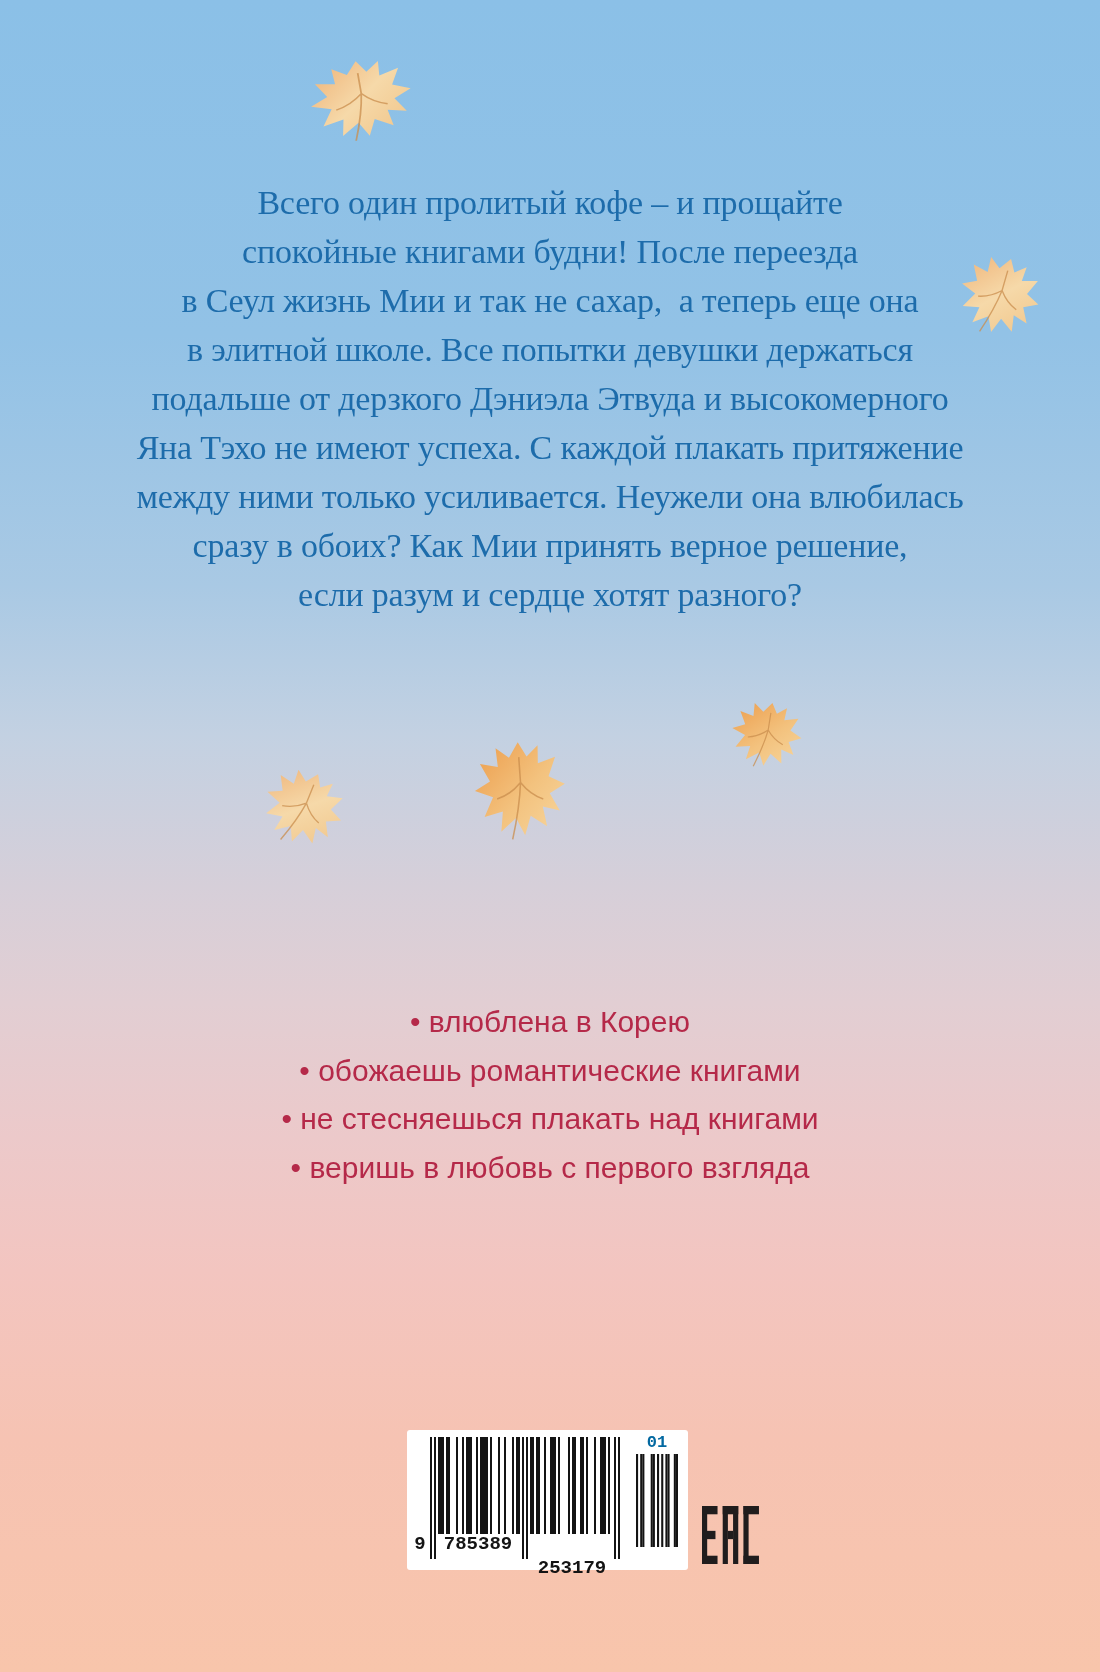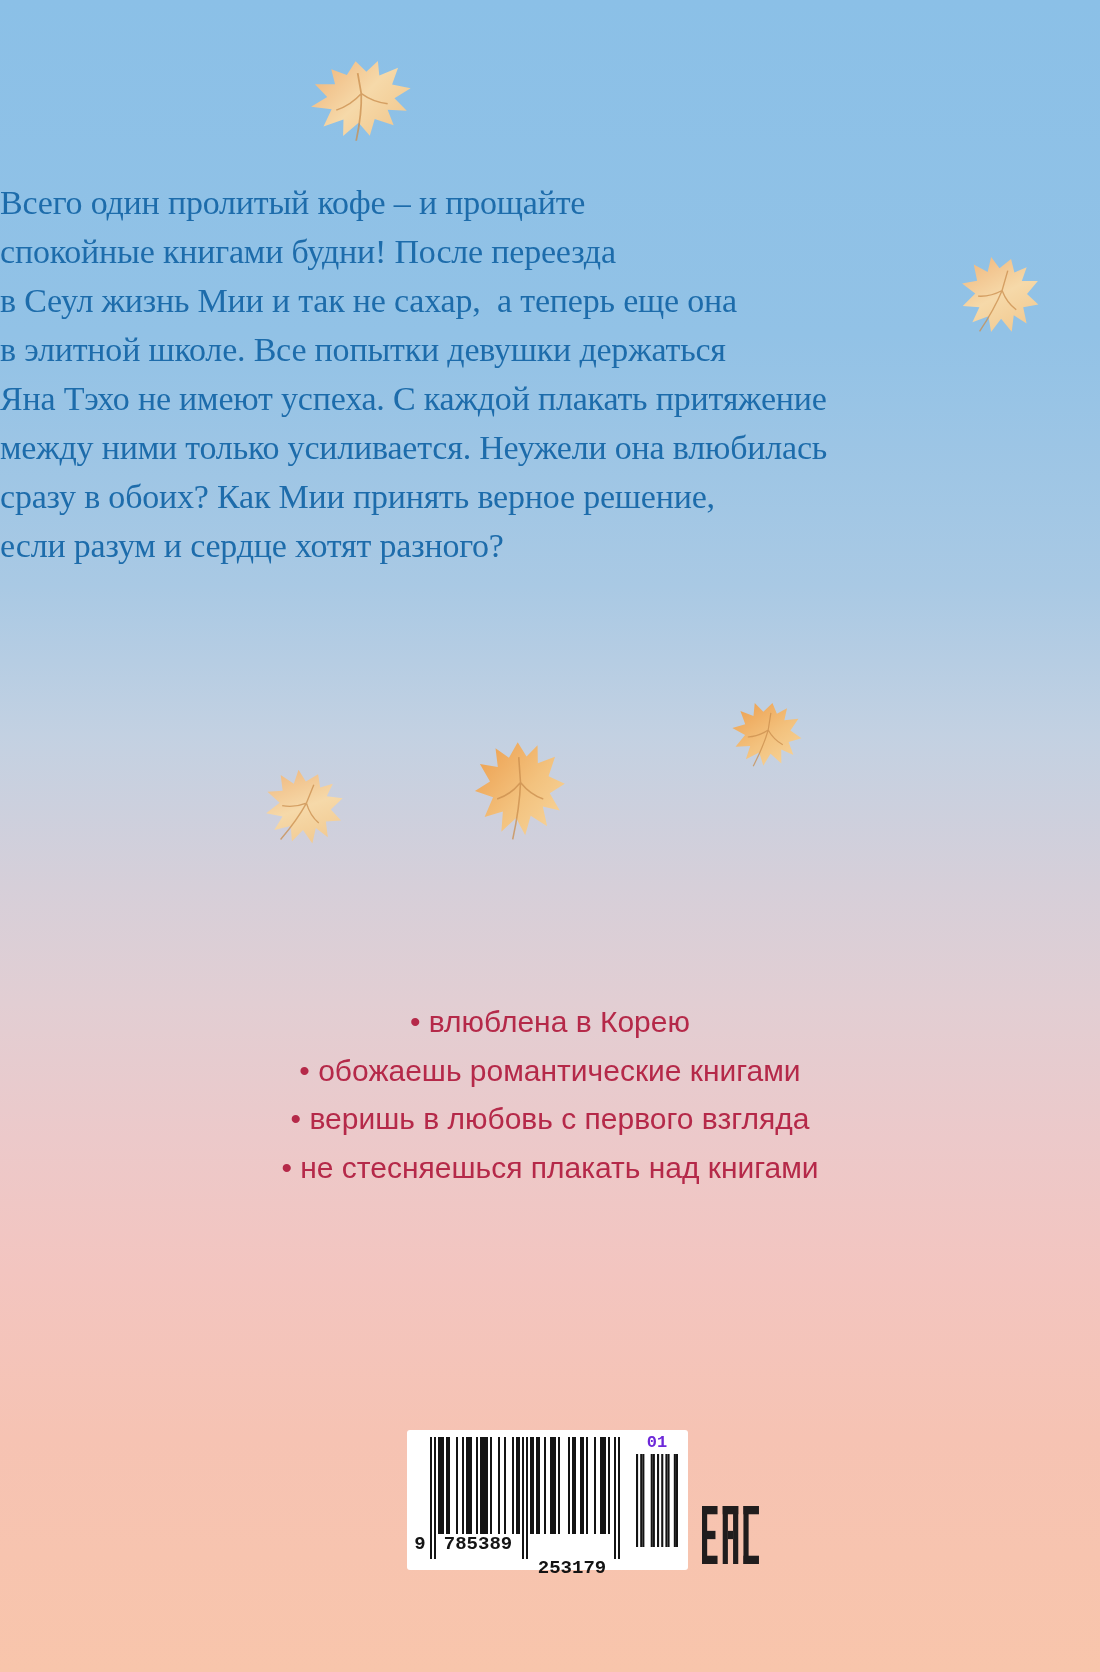--- a/index.html
+++ b/index.html
@@ -17,20 +17,21 @@
       #e2ced3 60%,
       #ecc9ca 68%,
       #f3c5c0 76%,
       #f6c3b3 86%,
       #f8c5ab 100%);
     font-family:"Liberation Sans", sans-serif;
   }
   
   .annotation{
     position:absolute;top:178px;left:0;right:0;
+    text-align:center;
     font-family:"Liberation Serif","DejaVu Serif",serif;
     font-size:34px;line-height:49px;font-weight:500;
     color:#1d6cab;
     letter-spacing:-0.2px;
   }
   .annotation .line{white-space:pre;}
   
   .rec-heading{
     position:absolute;left:170px;top:948px;
     font-size:32px;font-weight:bold;letter-spacing:0.3px;
@@ -61,21 +62,21 @@
     position:absolute;top:103px;
     font-family:"Liberation Mono","DejaVu Sans Mono",monospace;
     font-size:19px;font-weight:bold;color:#141414;text-align:center;
   }
   .bc-d0{left:2px;width:22px;}
   .bc-d1{left:29px;width:84px;}
   .bc-d2{left:123px;width:84px;margin-top:24px;}
   .bc-addon-label{
     position:absolute;left:226px;top:3px;width:48px;text-align:center;
     font-family:"Liberation Mono","DejaVu Sans Mono",monospace;
-    font-size:17px;font-weight:bold;color:#6d28d9;
+    font-size:17px;font-weight:bold;color:#0369a1;
   }
   .eac{position:absolute;left:702px;top:1506px;}
 </style>
 </head>
 <body>
 
 <svg width="0" height="0" style="position:absolute" aria-hidden="true">
   <defs>
     <linearGradient id="leafGrad1" x1="0" y1="0" x2="1" y2="1">
       <stop offset="0" stop-color="#eeb277"></stop>
@@ -110,32 +111,33 @@
   </svg>
   <svg class="leaf leaf-5" viewBox="0 0 100 100" preserveAspectRatio="none">
     <use href="#leafShape" fill="url(#leafGrad2)"></use>
   </svg>
 
   <div class="annotation">
     <div class="line">Всего один пролитый кофе – и прощайте</div>
     <div class="line">спокойные книгами будни! После переезда</div>
     <div class="line">в Сеул жизнь Мии и так не сахар,  а теперь еще она</div>
     <div class="line">в элитной школе. Все попытки девушки держаться</div>
+    <div class="line">подальше от дерзкого Дэниэла Этвуда и высокомерного</div>
     <div class="line">Яна Тэхо не имеют успеха. С каждой плакать притяжение</div>
     <div class="line">между ними только усиливается. Неужели она влюбилась</div>
     <div class="line">сразу в обоих? Как Мии принять верное решение,</div>
     <div class="line">если разум и сердце хотят разного?</div>
   </div>
 
 
   <div class="rec-list">
     <div class="rec-item">• влюблена в Корею</div>
     <div class="rec-item">• обожаешь романтические книгами</div>
+    <div class="rec-item">• не стесняешься плакать над книгами</div>
     <div class="rec-item">• веришь в любовь с первого взгляда</div>
-    <div class="rec-item">• не стесняешься плакать над книгами</div>
   </div>
 
   <div class="barcode-box">
     <svg id="bc-main" class="bc-main" width="190" height="122">
         <rect x="0.00" y="0" width="2" height="122" fill="#141414"></rect>
         <rect x="4.00" y="0" width="2" height="122" fill="#141414"></rect>
         <rect x="8.00" y="0" width="2" height="97" fill="#141414"></rect>
         <rect x="10.00" y="0" width="2" height="97" fill="#141414"></rect>
         <rect x="12.00" y="0" width="2" height="97" fill="#141414"></rect>
         <rect x="16.00" y="0" width="2" height="97" fill="#141414"></rect>

